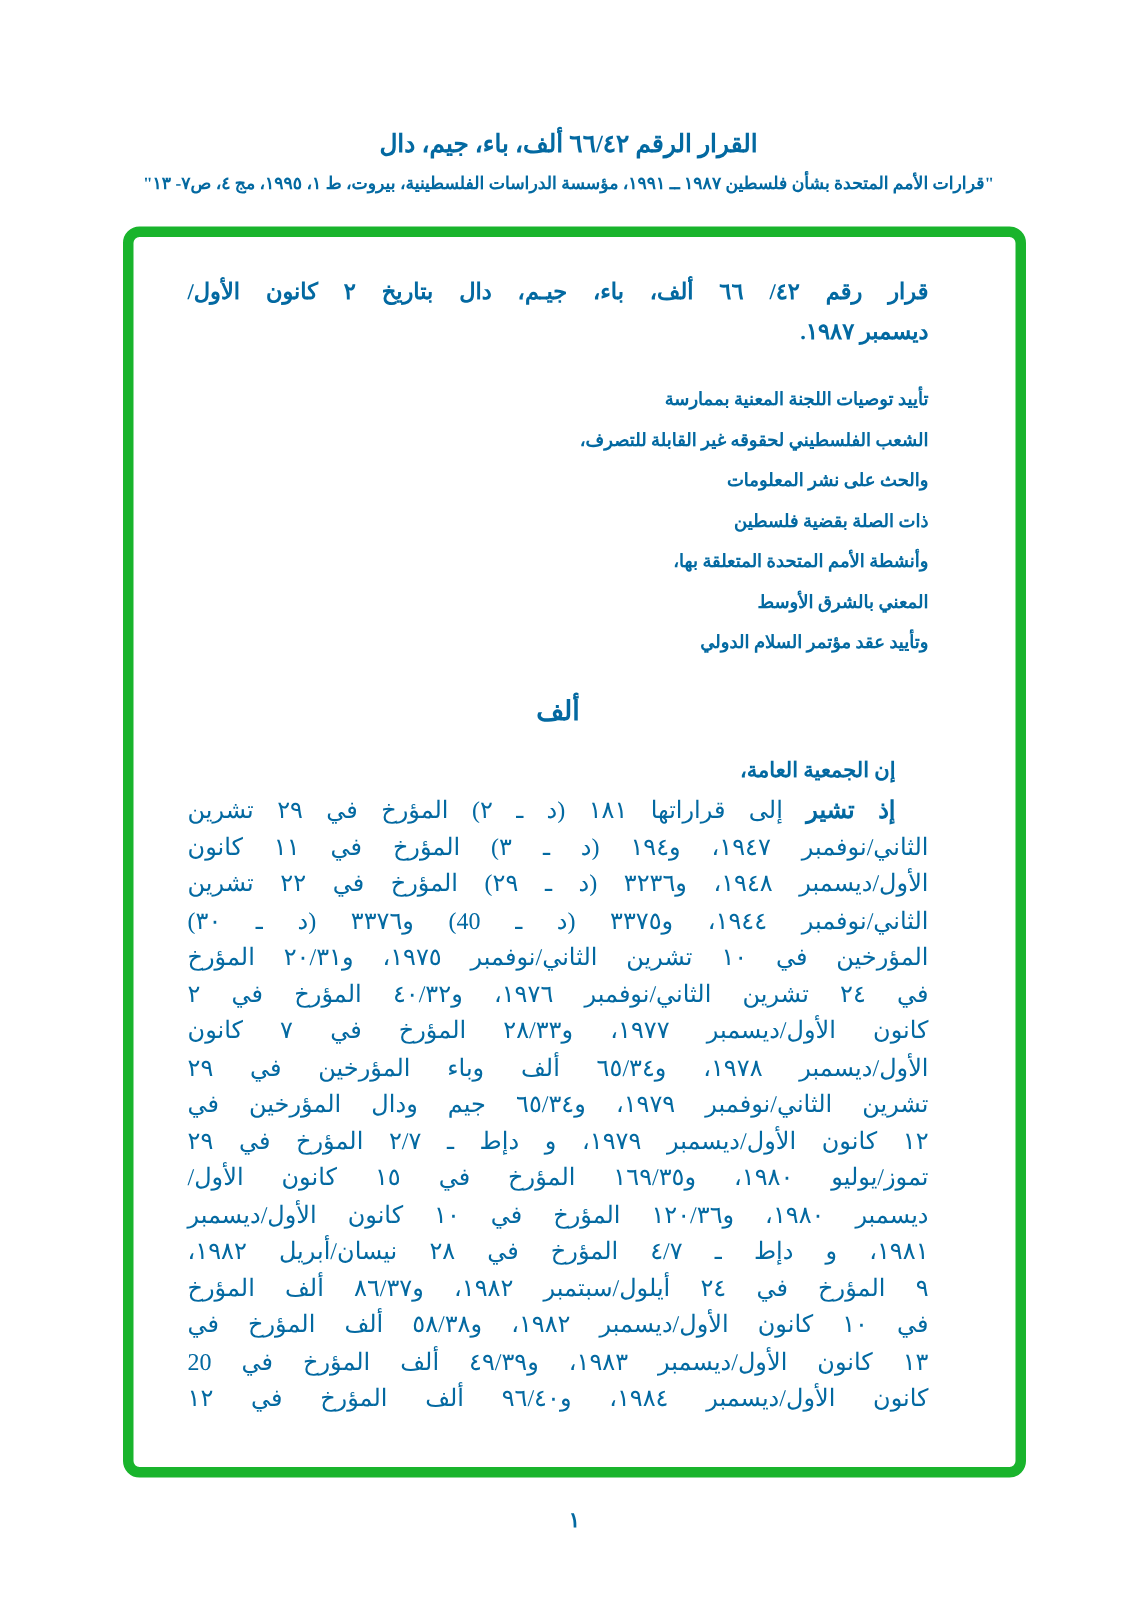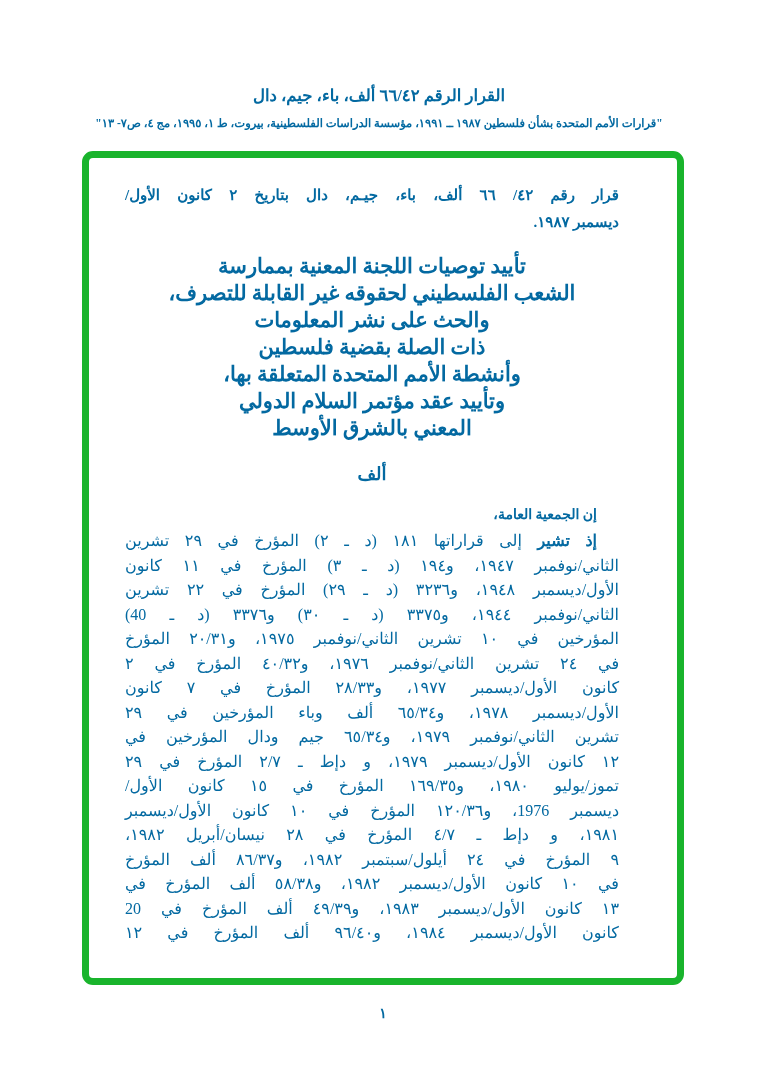--- a/index.html
+++ b/index.html
@@ -50,23 +50,23 @@
     text-align-last: justify;
   }
   .heading .h-line:last-child {
     text-align: right;
     text-align-last: right;
   }
   .subject {
     margin-top: 17px;
   }
   .subject .s-line {
-    text-align: center;
+    text-align: right;
     font-weight: bold;
-    font-size: 21px;
+    font-size: 12px;
     line-height: 27px;
   }
   .section-heading {
     margin: 20px 0 16px 0;
     text-align: center;
     font-weight: bold;
     font-size: 18px;
     line-height: 24px;
   }
   .intro {
@@ -114,42 +114,42 @@
           <div class="h-line">قرار رقم ٤٢/ ٦٦ ألف، باء، جيـم، دال بتاريخ ٢ كانون الأول/</div>
           <div class="h-line">ديسمبر ١٩٨٧.</div>
         </div>
 
       <div class="subject">
           <div class="s-line">تأييد توصيات اللجنة المعنية بممارسة</div>
           <div class="s-line">الشعب الفلسطيني لحقوقه غير القابلة للتصرف،</div>
           <div class="s-line">والحث على نشر المعلومات</div>
           <div class="s-line">ذات الصلة بقضية فلسطين</div>
           <div class="s-line">وأنشطة الأمم المتحدة المتعلقة بها،</div>
+          <div class="s-line">المعني بالشرق الأوسط</div>
           <div class="s-line">وتأييد عقد مؤتمر السلام الدولي</div>
-          <div class="s-line">المعني بالشرق الأوسط</div>
         </div>
 
       <div class="section-heading">ألف</div>
 
       <div class="intro">إن الجمعية العامة،</div>
 
       <div class="body-text">
         <div class="b-line b-first"><span class="lead">إذ تشير</span> <span>إلى قراراتها ١٨١ (د ـ ٢) المؤرخ في ٢٩ تشرين</span></div>
         <div>
             <div class="b-line">الثاني/نوفمبر ١٩٤٧، و١٩٤ (د ـ ٣) المؤرخ في ١١ كانون</div>
             <div class="b-line">الأول/ديسمبر ١٩٤٨، و٣٢٣٦ (د ـ ٢٩) المؤرخ في ٢٢ تشرين</div>
-            <div class="b-line">الثاني/نوفمبر ١٩٤٤، و٣٣٧٥ (د ـ ٣٠) و٣٣٧٦ (د ـ 40)</div>
+            <div class="b-line">الثاني/نوفمبر ١٩٤٤، و٣٣٧٥ (د ـ 40) و٣٣٧٦ (د ـ ٣٠)</div>
             <div class="b-line">المؤرخين في ١٠ تشرين الثاني/نوفمبر ١٩٧٥، و٢٠/٣١ المؤرخ</div>
             <div class="b-line">في ٢٤ تشرين الثاني/نوفمبر ١٩٧٦، و٤٠/٣٢ المؤرخ في ٢</div>
             <div class="b-line">كانون الأول/ديسمبر ١٩٧٧، و٢٨/٣٣ المؤرخ في ٧ كانون</div>
             <div class="b-line">الأول/ديسمبر ١٩٧٨، و٦٥/٣٤ ألف وباء المؤرخين في ٢٩</div>
             <div class="b-line">تشرين الثاني/نوفمبر ١٩٧٩، و٦٥/٣٤ جيم ودال المؤرخين في</div>
             <div class="b-line">١٢ كانون الأول/ديسمبر ١٩٧٩، و دإط ـ ٢/٧ المؤرخ في ٢٩</div>
             <div class="b-line">تموز/يوليو ١٩٨٠، و١٦٩/٣٥ المؤرخ في ١٥ كانون الأول/</div>
-            <div class="b-line">ديسمبر 1976، و١٢٠/٣٦ المؤرخ في ١٠ كانون الأول/ديسمبر</div>
+            <div class="b-line">ديسمبر ١٩٨٠، و١٢٠/٣٦ المؤرخ في ١٠ كانون الأول/ديسمبر</div>
             <div class="b-line">١٩٨١، و دإط ـ ٤/٧ المؤرخ في ٢٨ نيسان/أبريل ١٩٨٢،</div>
             <div class="b-line">٩ المؤرخ في ٢٤ أيلول/سبتمبر ١٩٨٢، و٨٦/٣٧ ألف المؤرخ</div>
             <div class="b-line">في ١٠ كانون الأول/ديسمبر ١٩٨٢، و٥٨/٣٨ ألف المؤرخ في</div>
             <div class="b-line">١٣ كانون الأول/ديسمبر ١٩٨٣، و٤٩/٣٩ ألف المؤرخ في 20</div>
             <div class="b-line">كانون الأول/ديسمبر ١٩٨٤، و٩٦/٤٠ ألف المؤرخ في ١٢</div>
           </div>
       </div>
 
     </div>
   </div>

